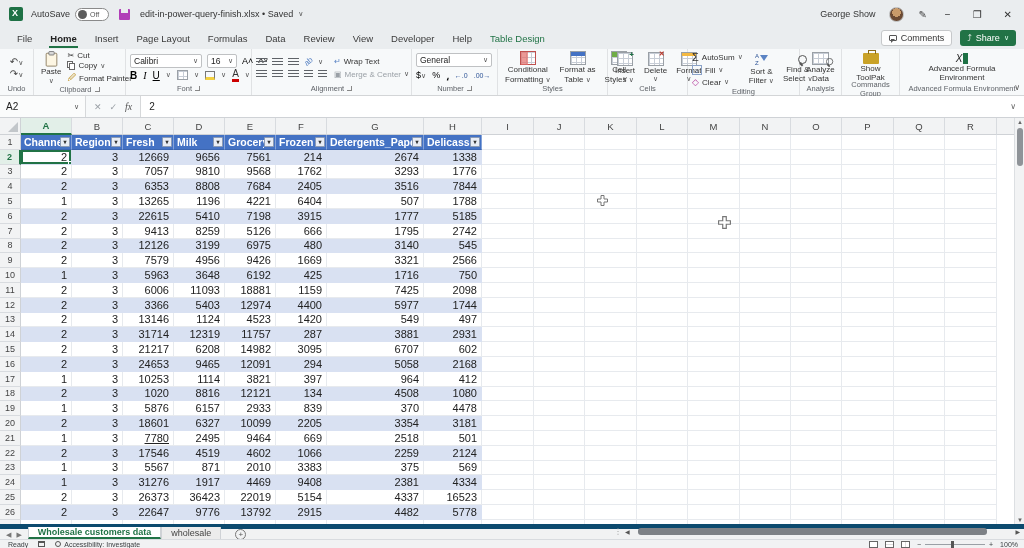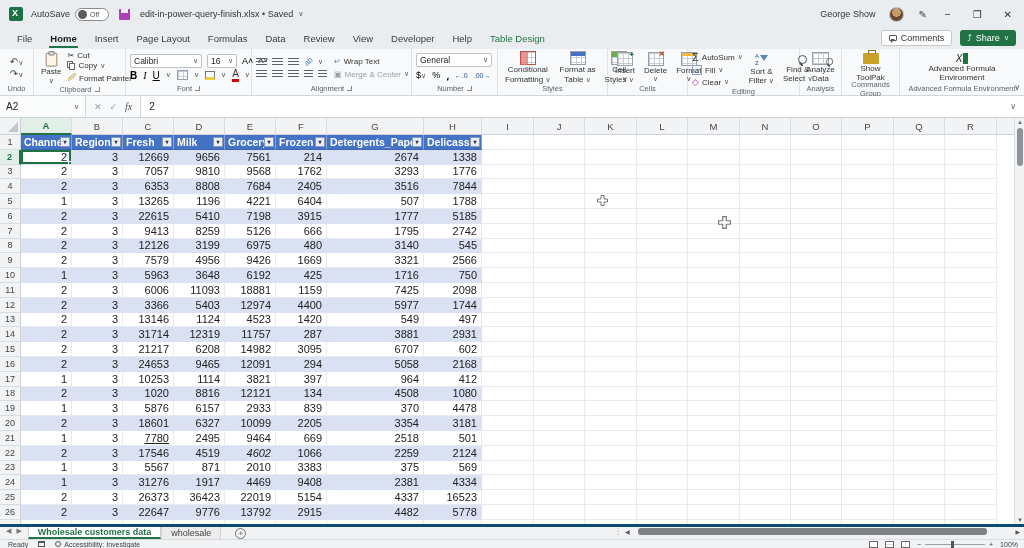--- a/index.html
+++ b/index.html
@@ -108,21 +108,21 @@
   .fbtn { width:10px; height:10px; background:#e9edf5; border:1px solid #8c9bb5; border-radius:1px; font-size:6px; color:#333; display:flex; align-items:center; justify-content:center; flex:0 0 auto; }
   .cell.selcell { position:relative; box-shadow:inset 0 0 0 2px #217346; background:#fff; }
   .handle { position:absolute; right:-1px; bottom:-1px; width:4px; height:4px; background:#217346; border:1px solid #fff; }
 
   
   .vscroll { position:absolute; right:0; top:118px; width:10px; height:406px; background:#f2f3f4; border-left:1px solid #dcdfe2; }
   .vthumb { position:absolute; left:2px; top:10px; width:6px; height:38px; background:#8f9398; border-radius:3px; }
   .varrow { position:absolute; left:0; width:10px; font-size:6px; color:#666; text-align:center; }
 
   
-  .tabbar { top:524px; height:15px; background:#f1f2f3; border-top:3px solid #0c4a6e; display:flex; align-items:flex-start; }
+  .tabbar { top:524px; height:15px; background:#f1f2f3; border-top:5px solid #0c4a6e; display:flex; align-items:flex-end; }
   .tab-navs { display:flex; align-items:center; gap:5px; padding:0 6px; font-size:7px; color:#777; }
   .sheettab { display:flex; align-items:center; padding:0 9px; font-size:9px; color:#444; background:#ececec; border-right:1px solid #cfd2d6; border-left:1px solid #cfd2d6; }
   .sheettab.active { background:#fff; color:#217346; font-weight:bold; border-bottom:2px solid #217346; }
   .addsheet { width:11px; height:11px; border:1px solid #777; border-radius:50%; font-size:8px; color:#555; display:flex; align-items:center; justify-content:center; align-self:center; margin-left:14px; }
   .hscroll { position:absolute; left:610px; right:0; top:524px; height:15px; display:flex; align-items:center; gap:4px; padding:0 4px; }
   .hs-grip { color:#999; font-size:8px; letter-spacing:-1px; }
   .hs-arrow { font-size:6px; color:#555; }
   .hs-track { flex:1; height:7px; position:relative; }
   .hs-thumb { position:absolute; left:4px; right:24px; top:0; height:7px; background:#7d8186; border-radius:3px; }
 
@@ -954,21 +954,21 @@
           <div class="cell" style="width: 52px;"></div>
           <div class="cell" style="width: 51px;"></div>
           <div class="cell" style="width: 52px;"></div>
         </div>
         <div class="grow">
           <div class="rowhdr">22</div>
           <div class="cell band" style="width: 51px;">2</div>
           <div class="cell band" style="width: 51px;">3</div>
           <div class="cell band" style="width: 51px;">17546</div>
           <div class="cell band" style="width: 51px;">4519</div>
-          <div class="cell band" style="width: 51px; font-style: italic;">4602</div>
+          <div class="cell band" style="width: 51px;">4602</div>
           <div class="cell band" style="width: 51px;">1066</div>
           <div class="cell band" style="width: 97px;">2259</div>
           <div class="cell band" style="width: 58px;">2124</div>
           <div class="cell" style="width: 52px;"></div>
           <div class="cell" style="width: 51px;"></div>
           <div class="cell" style="width: 52px;"></div>
           <div class="cell" style="width: 51px;"></div>
           <div class="cell" style="width: 52px;"></div>
           <div class="cell" style="width: 51px;"></div>
           <div class="cell" style="width: 51px;"></div>

